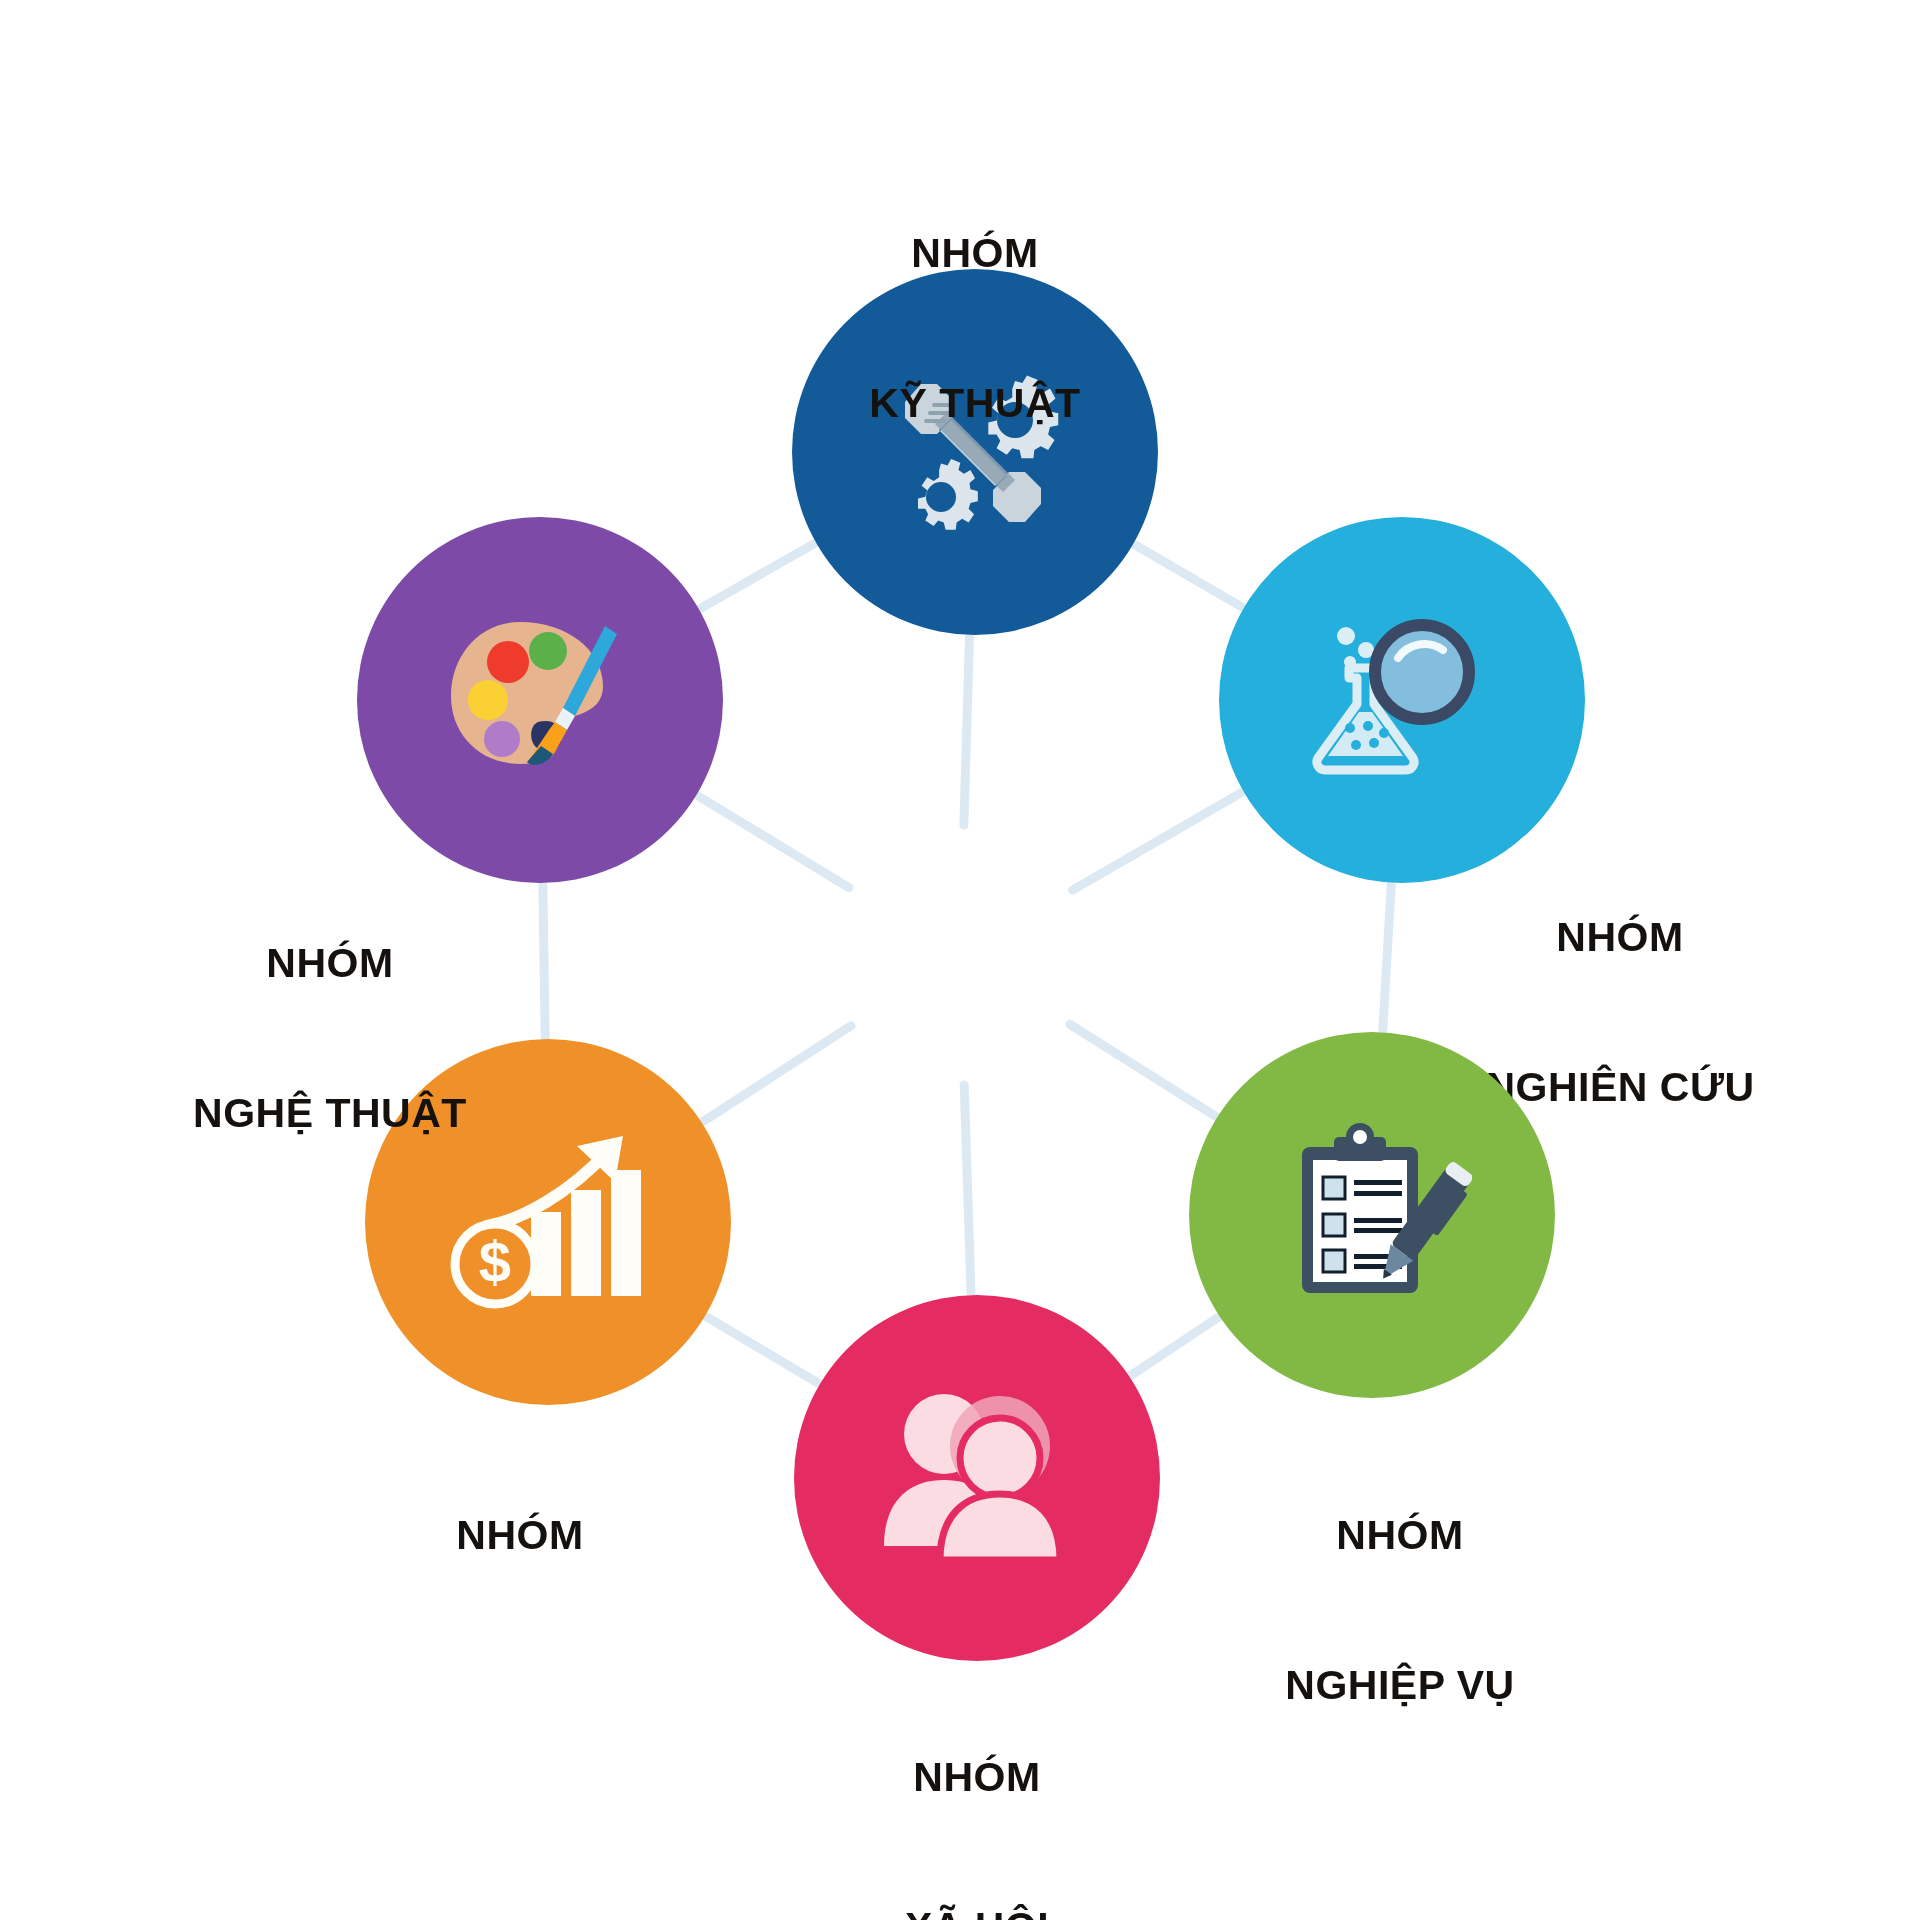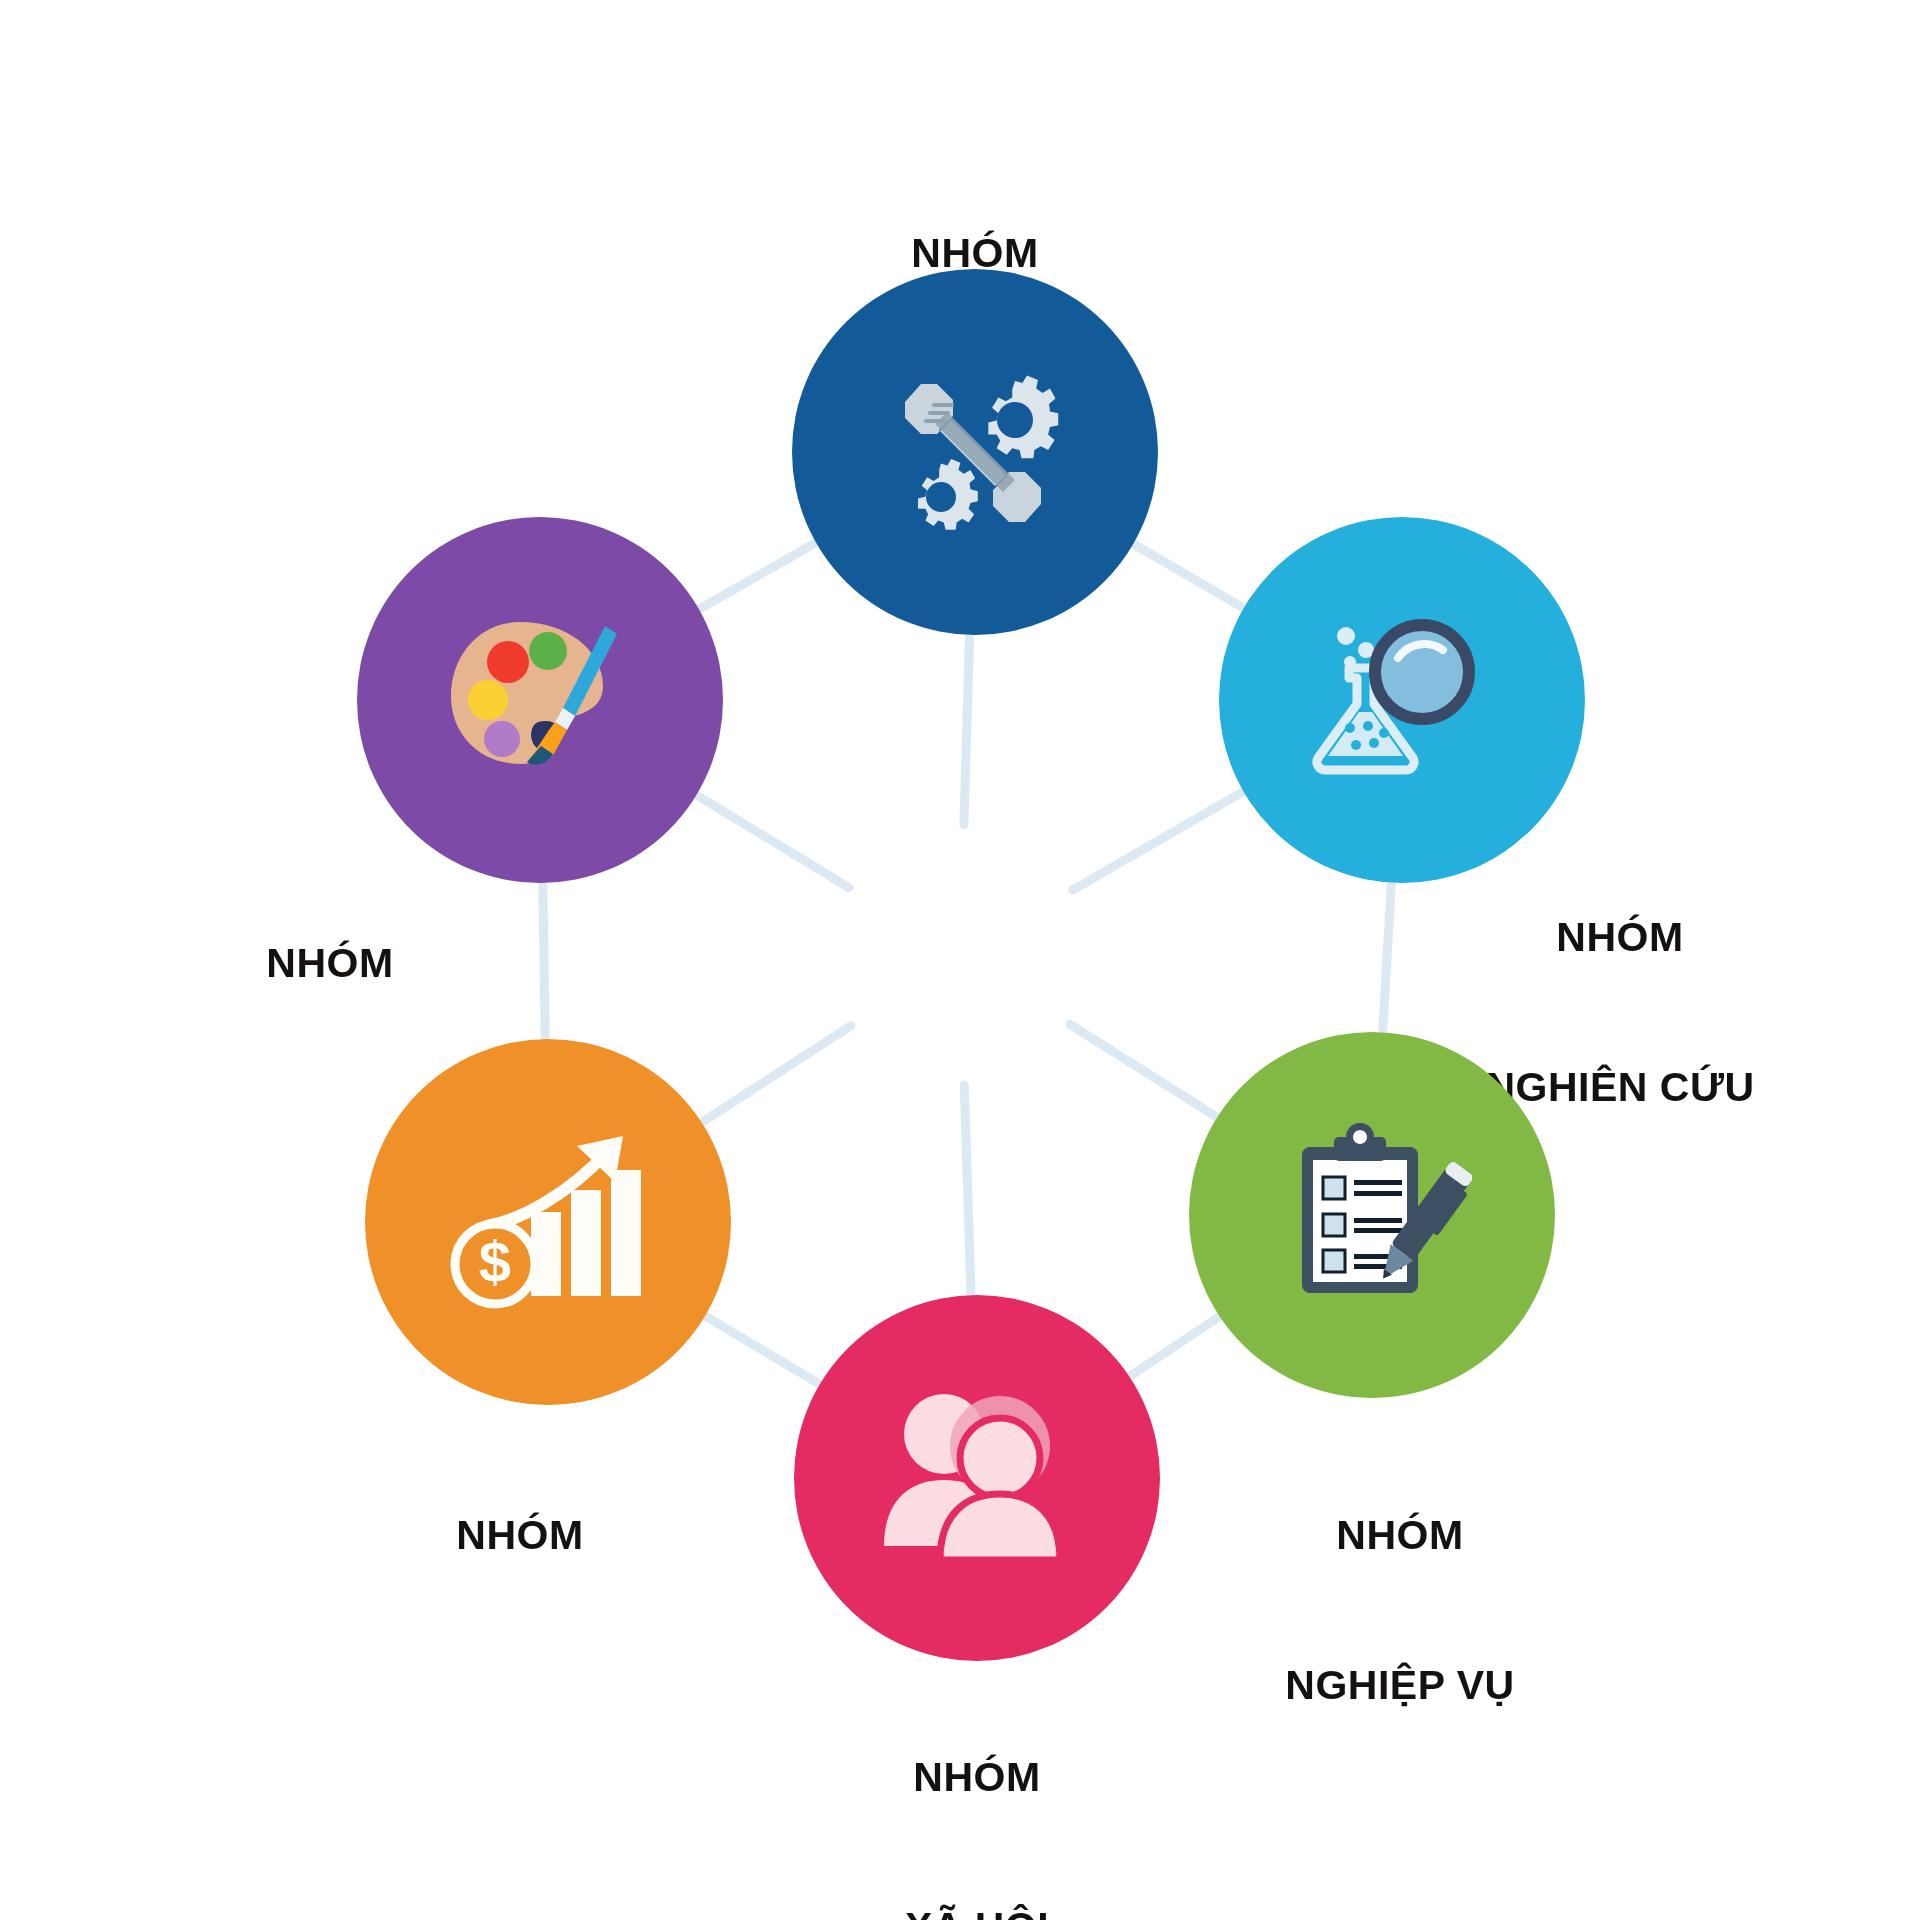--- a/index.html
+++ b/index.html
@@ -92,20 +92,21 @@
 
         <g transform="translate(66,141)">
           <path d="M0 -32 L7 -30 L11 -37 L21 -33 L19 -25 L25 -21 L32 -25 L37 -16 L31 -11 L32 -4 L40 -2 L40 9 L32 11 L30 17 L36 23 L30 32 L23 28 L17 32 L16 40 L5 40 L3 32 L-3 30 L-8 36 L-17 30 L-14 23 L-17 17 L-25 17 L-25 6 L-17 4 L-15 -3 L-21 -8 L-15 -17 L-8 -13 L-2 -17 L-2 -25 Z" transform="scale(0.92)" fill="#DCE5EB"></path>
           <circle cx="0" cy="4" r="15" fill="#125B98"></circle>
         </g>
       </svg>
     </span>
   </div>
   <div class="label" style="left:775px; top:128px; width:400px;">
     <div>NHÓM</div>
+    <div>KỸ THUẬT</div>
   </div>
 
   <div class="node" style="left:1219px; top:517px; width:366px; height:366px; background:#24AFDC;">
     <span>
       <svg width="200" height="200" viewBox="0 0 200 200" xmlns="http://www.w3.org/2000/svg">
 
         <circle cx="44" cy="36" r="9" fill="#DCEEF5"></circle>
         <circle cx="64" cy="50" r="8" fill="#DCEEF5"></circle>
         <circle cx="48" cy="62" r="6" fill="#DCEEF5"></circle>
 
@@ -227,15 +228,16 @@
           <path d="M170 26 L182 34 L140 116 L128 108 Z" fill="#2EA7DB"></path>
           <path d="M128 108 L140 116 L132 130 L120 122 Z" fill="#E8F2F7"></path>
           <path d="M120 122 L132 130 L120 152 C114 162 100 166 94 160 L114 130 Z" fill="#F9A11B"></path>
           <path d="M106 146 L118 154 C112 164 98 168 92 162 Z" fill="#1C5878"></path>
         </g>
       </svg>
     </span>
   </div>
   <div class="label" style="left:110px; top:838px; width:440px;">
     <div>NHÓM</div>
+    <div>NGHỆ THUẬT</div>
   </div>
 
 </div>
 
 </body></html>

